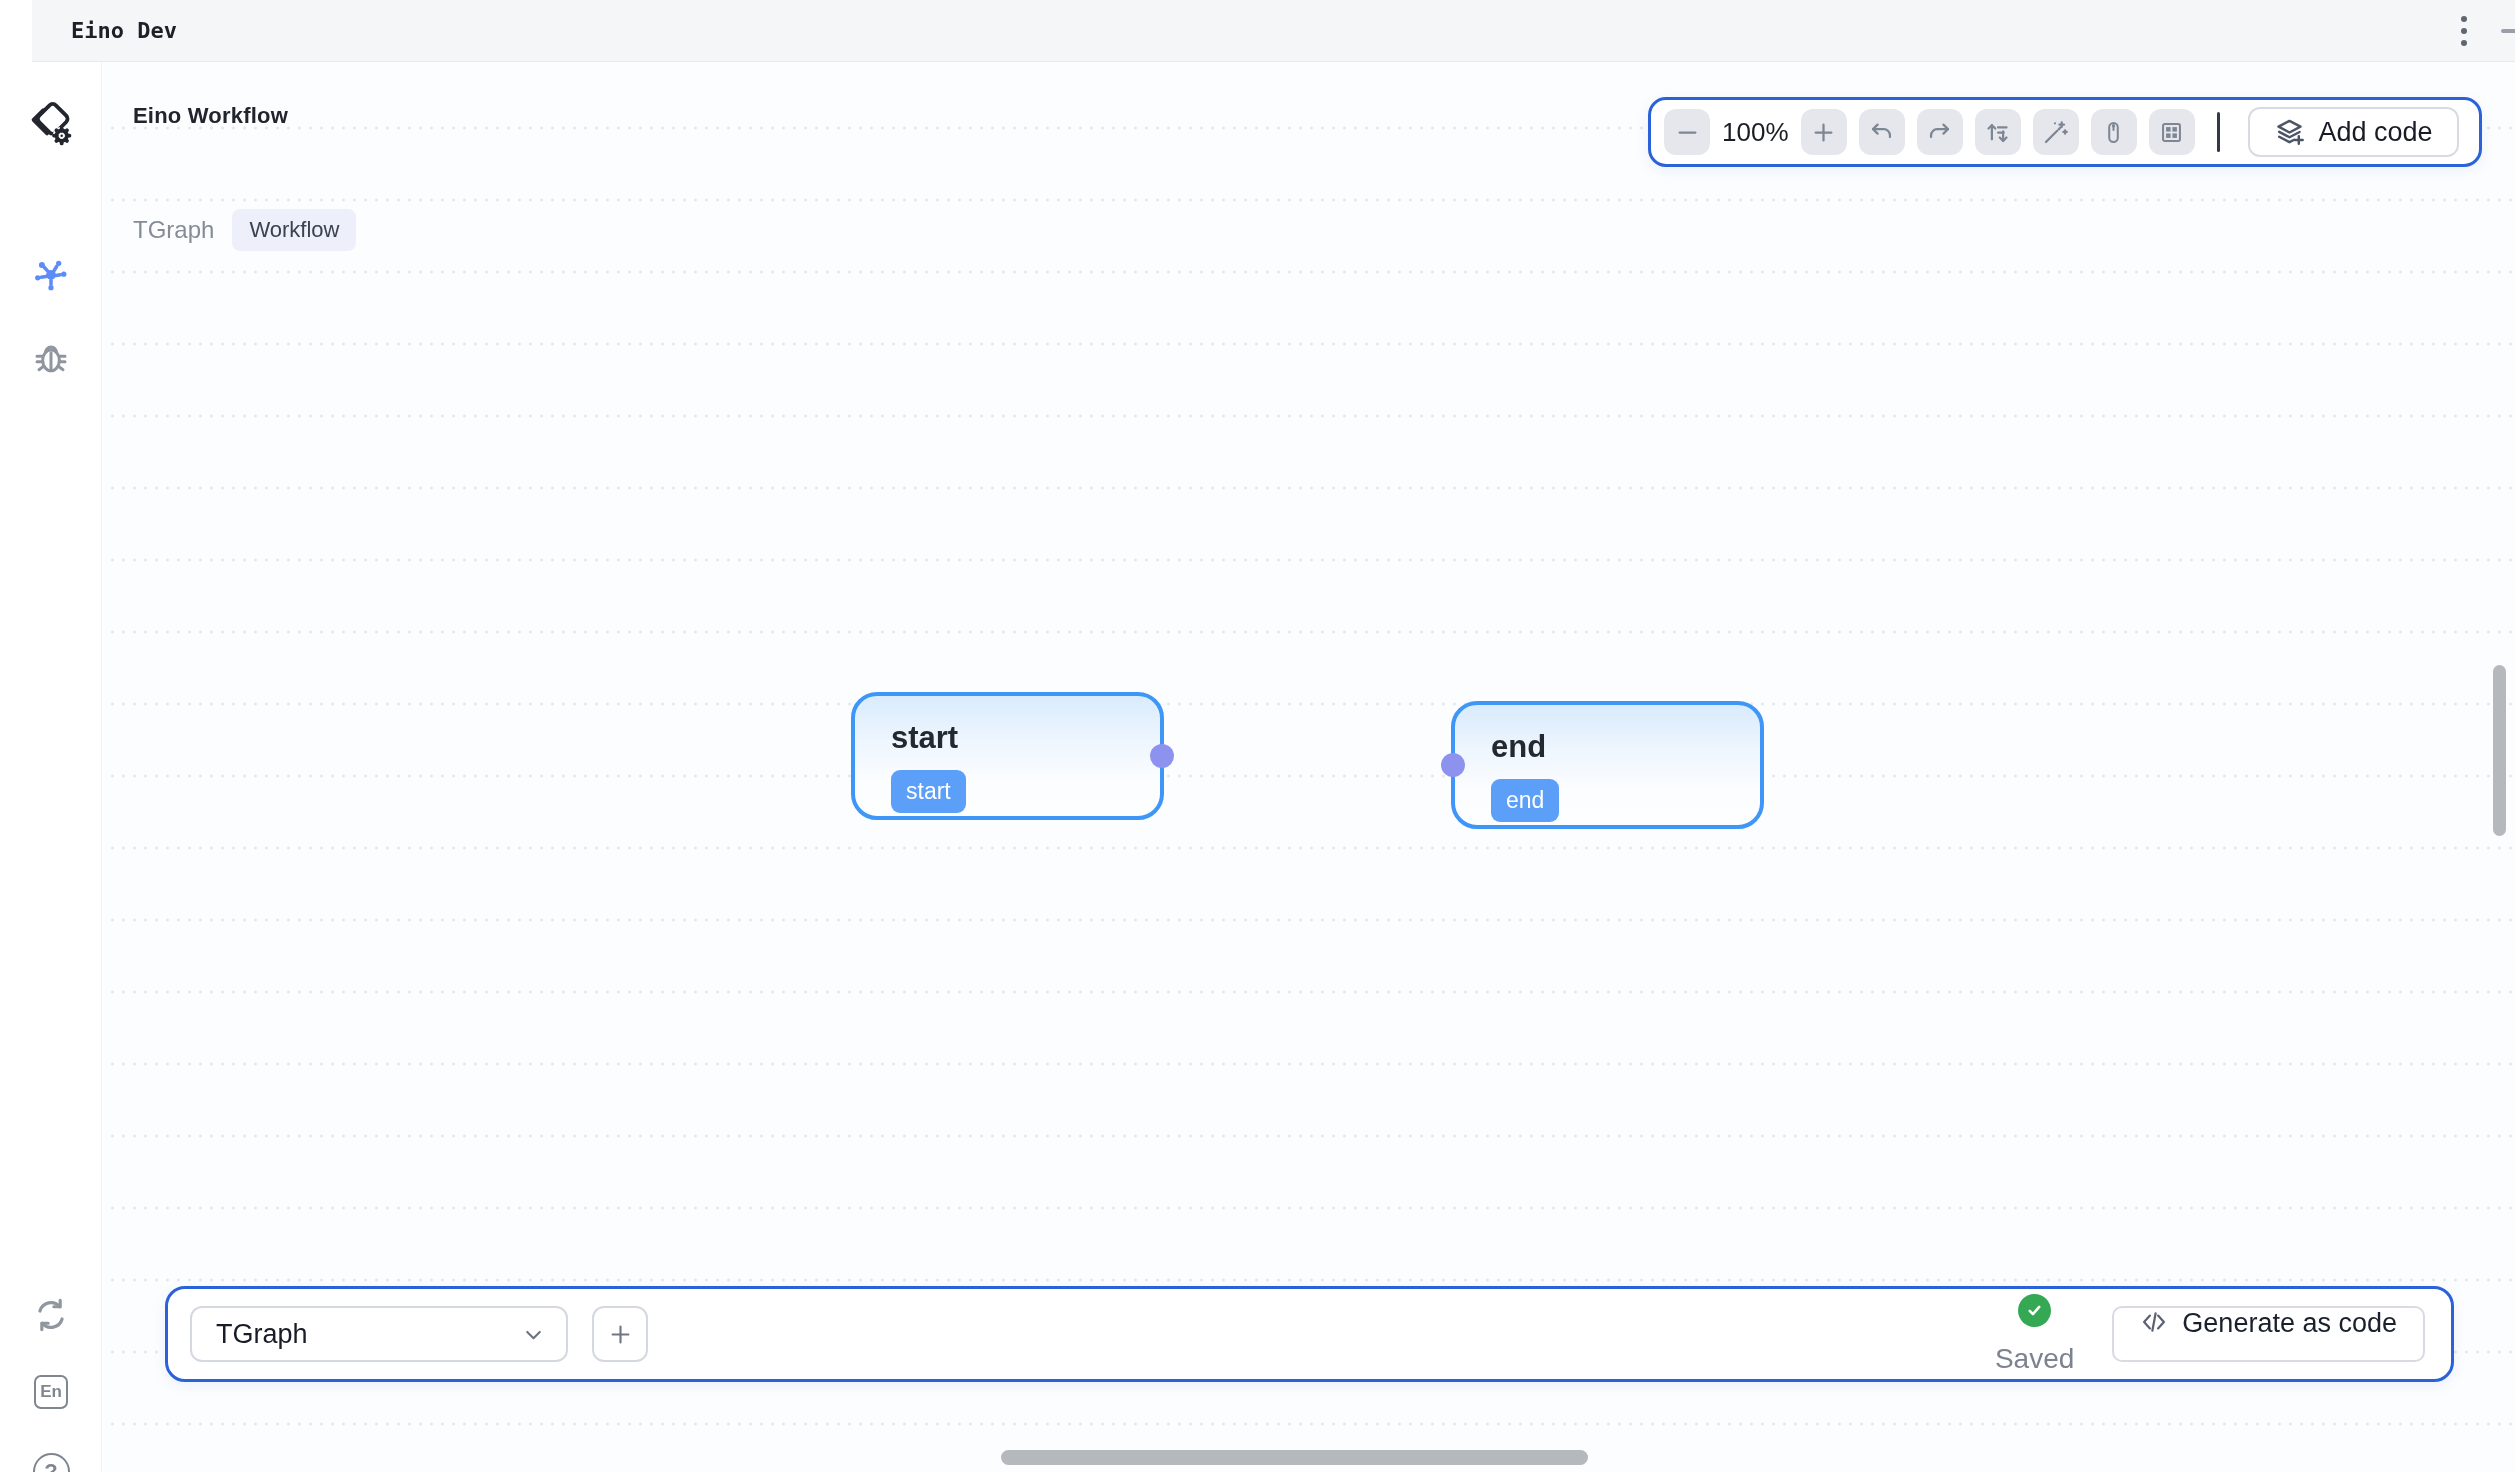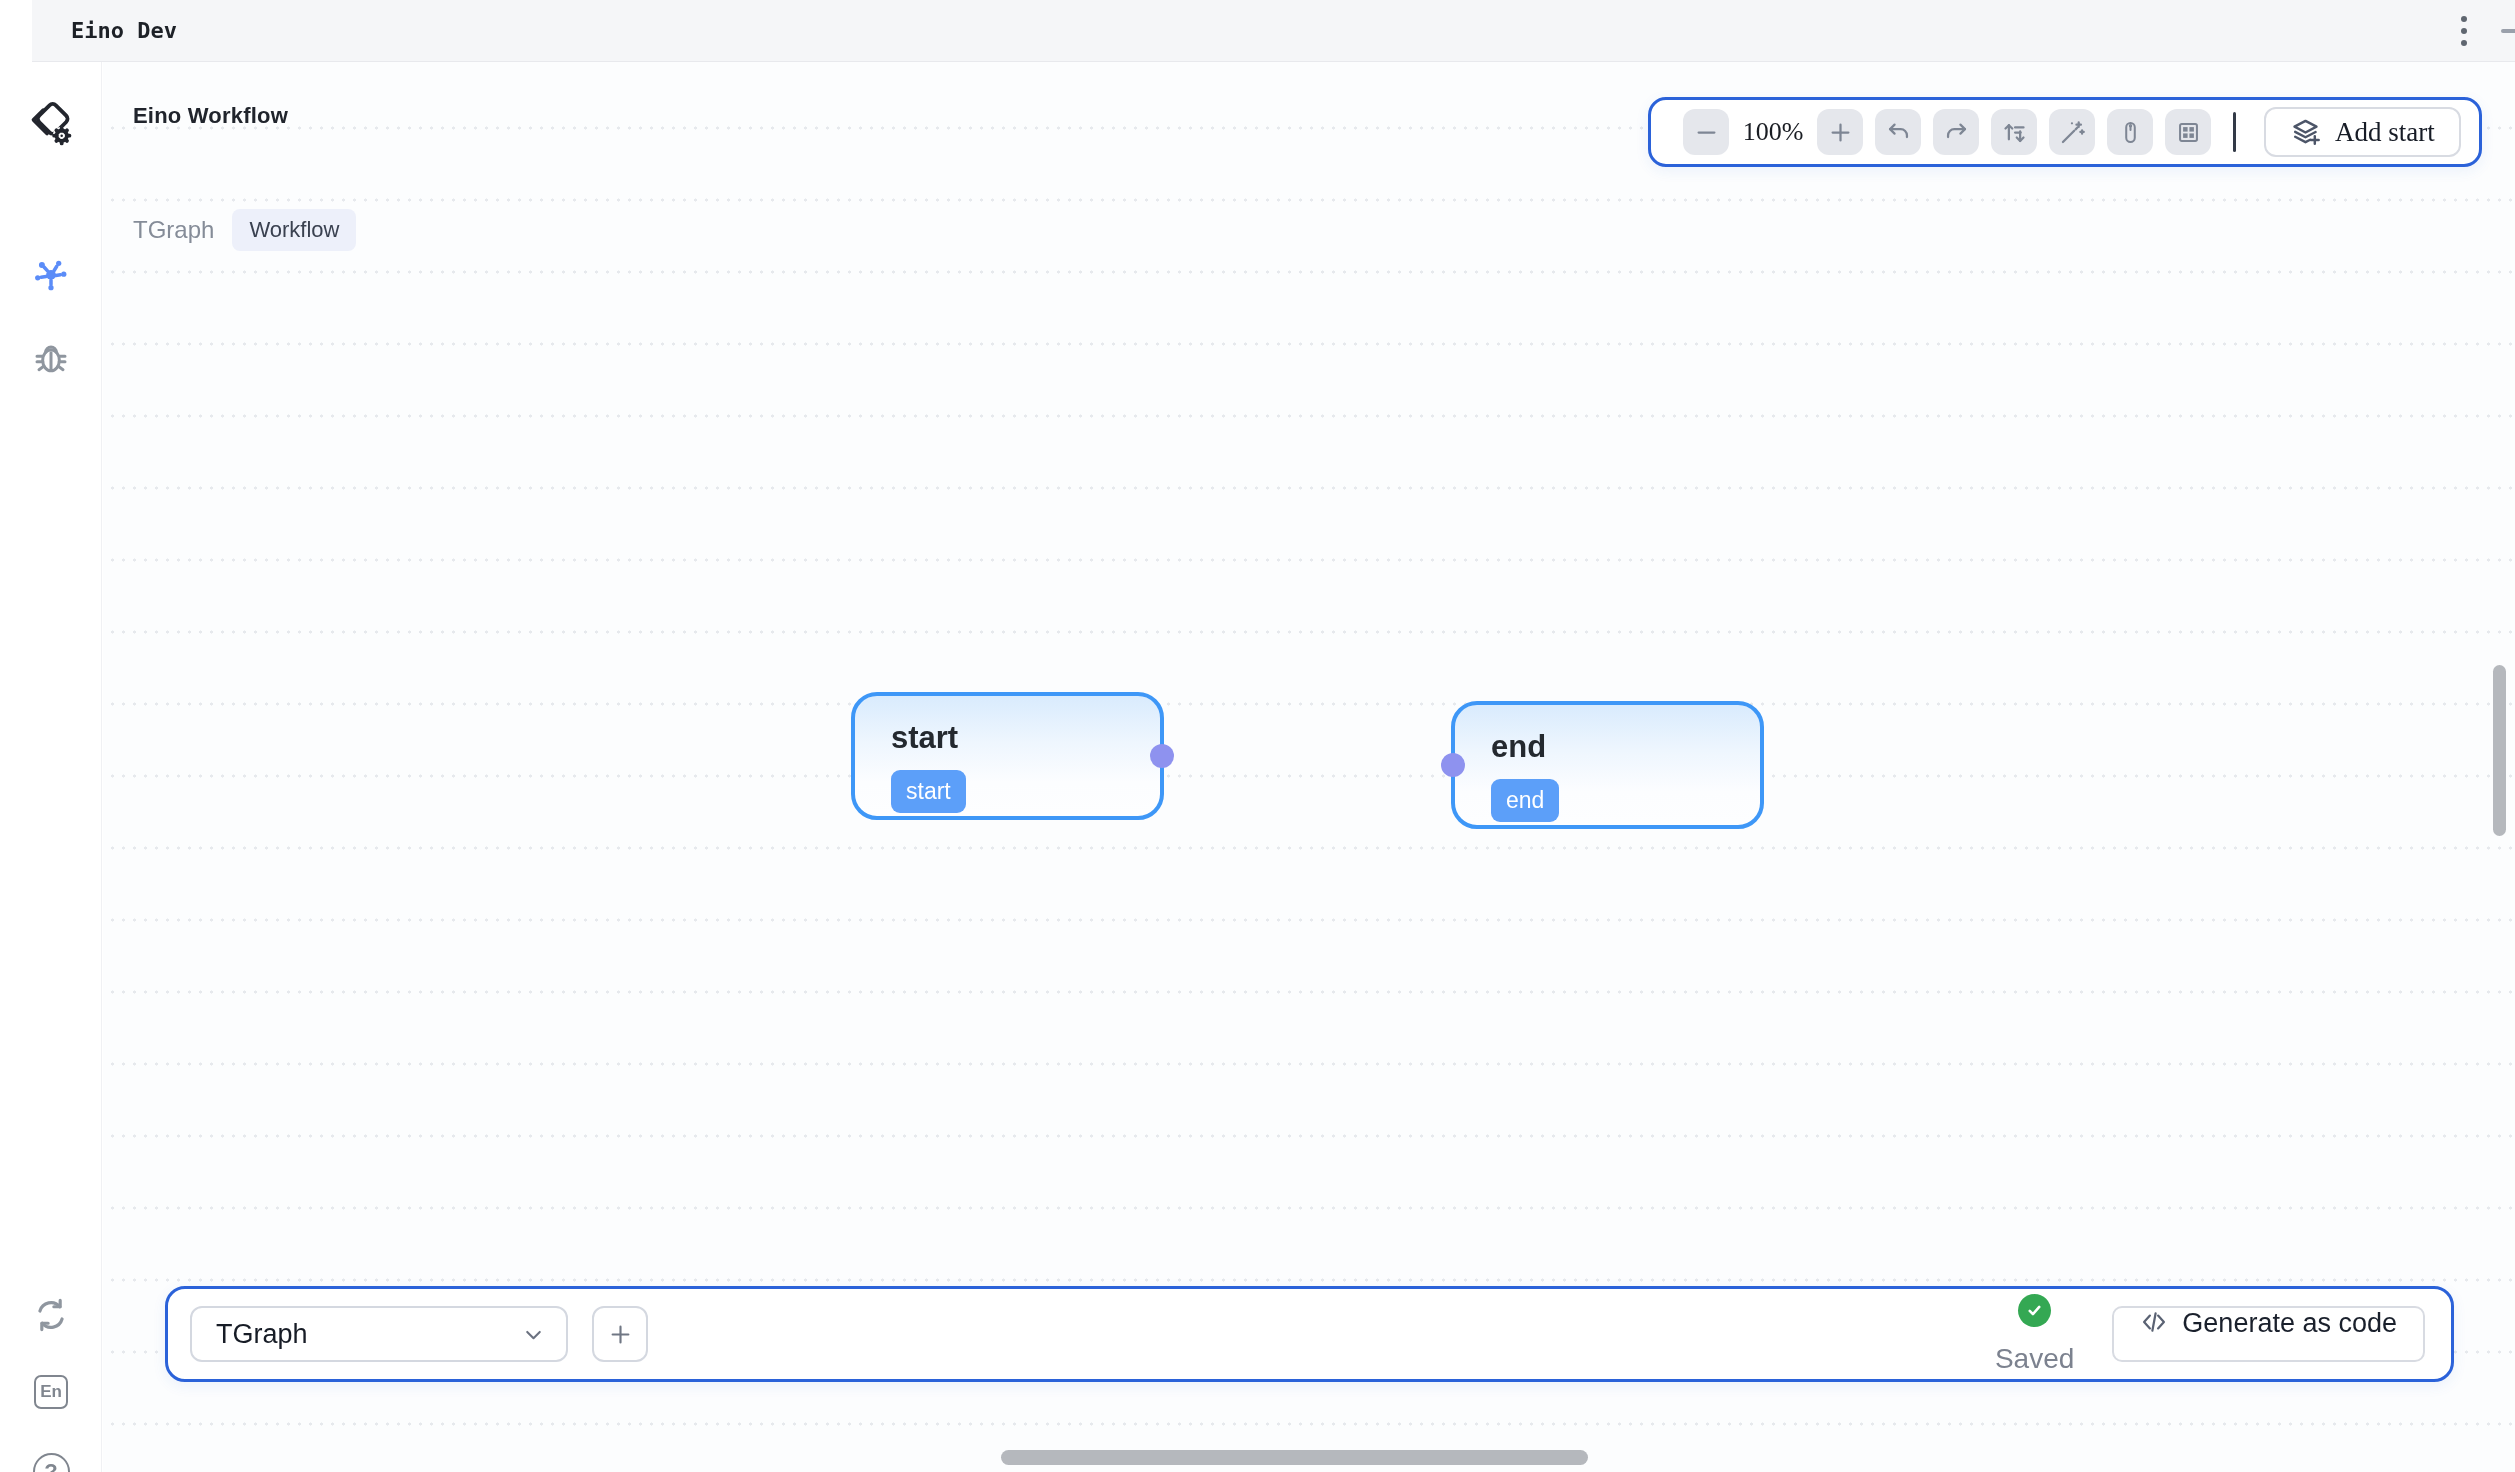--- a/index.html
+++ b/index.html
@@ -41,22 +41,22 @@
   .page-title { position:absolute; left:133px; top:103px; font-size:22px; font-weight:bold;
     color:#20242c; letter-spacing:0.2px; }
   .subtitle-row { position:absolute; left:133px; top:209px; display:flex; align-items:center; gap:18px; }
   .graph-name { font-size:24px; color:#858c98; }
   .template-badge { background:#edf0fa; color:#3a4150; font-size:22px;
     padding:8px 17px; border-radius:8px; }
 
   
   .toolbar { position:absolute; left:1648px; top:97px; width:834px; height:70px;
     background:#fff; border:3px solid #2b62d9; border-radius:18px;
-    display:flex; align-items:center; padding:0 24px 0 32px; gap:12px;
-    box-shadow:0 4px 14px rgba(43,98,217,0.08);font-family:Liberation Serif, serif; }
+    display:flex; align-items:center; padding:0 24px 0 13px; gap:12px;
+    box-shadow:0 4px 14px rgba(43,98,217,0.08); }
   .tbtn { width:46px; height:46px; border-radius:12px; background:#e5e7ec; border:none;
     display:flex; align-items:center; justify-content:center; color:#7e8694; cursor:pointer; flex:none; }
   .tbtn svg { width:27px; height:27px; }
   .zoom-label { font-size:26px; color:#1a1d23; min-width:64px; text-align:center; flex:none; }
   .tb-divider { width:3px; height:40px; background:#333a47; border-radius:2px; margin:0 16px 0 10px; flex:none; }
   .add-nodes-btn { margin-left:auto; height:50px; padding:0 24px; background:#fff;
     border:2px solid #d8dbe2; border-radius:12px; display:flex; align-items:center; gap:14px;
     font-size:27px; color:#171c26; cursor:pointer; flex:none; font-family:inherit; }
   .add-nodes-btn svg { width:31px; height:31px; color:#4c5568; }
 
@@ -236,21 +236,21 @@
         </svg>
     </button>
     <div class="tb-divider"></div>
     <button class="add-nodes-btn">
       <svg viewBox="0 0 24 24" fill="none" stroke="currentColor" stroke-width="1.9" stroke-linecap="round" stroke-linejoin="round">
         <path d="M12 3l8.5 4.5L12 12 3.5 7.5 12 3z"></path>
         <path d="M4 11.5L12 15.7l7.8-4.1"></path>
         <path d="M4 15.3L12 19.5l3.6-1.9"></path>
         <path d="M19.2 14.8v6 M16.2 17.8h6"></path>
         </svg>
-      <span>Add start</span>
+      <span>Add code</span>
     </button>
   </div>
 
   <div class="node" id="node-start">
     <div class="node-title">start</div>
     <div class="node-badge">start</div>
     <div class="port port-right"></div>
   </div>
   <div class="node" id="node-end">
     <div class="node-title">end</div>

